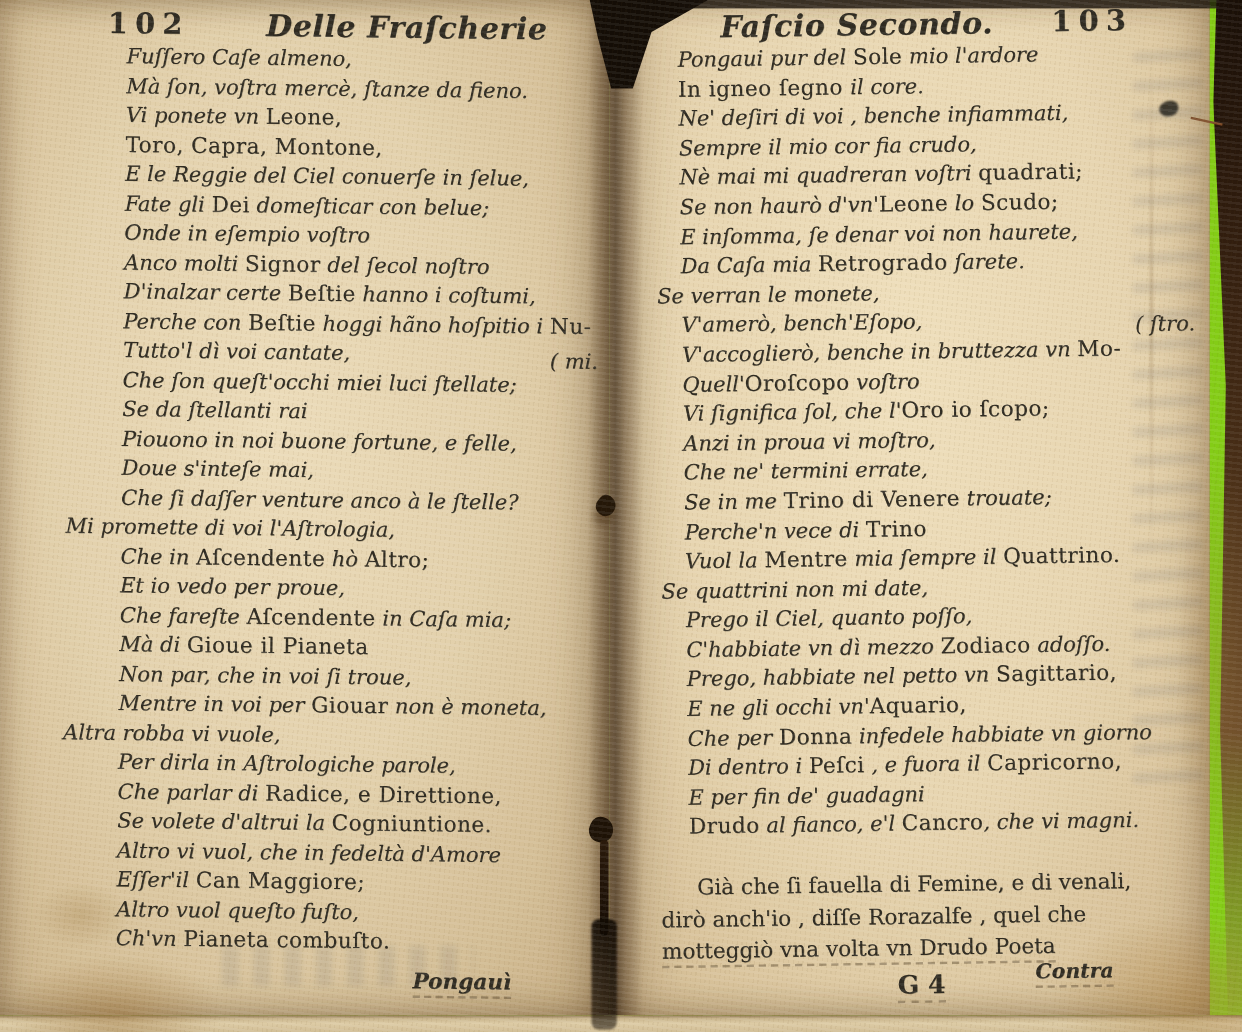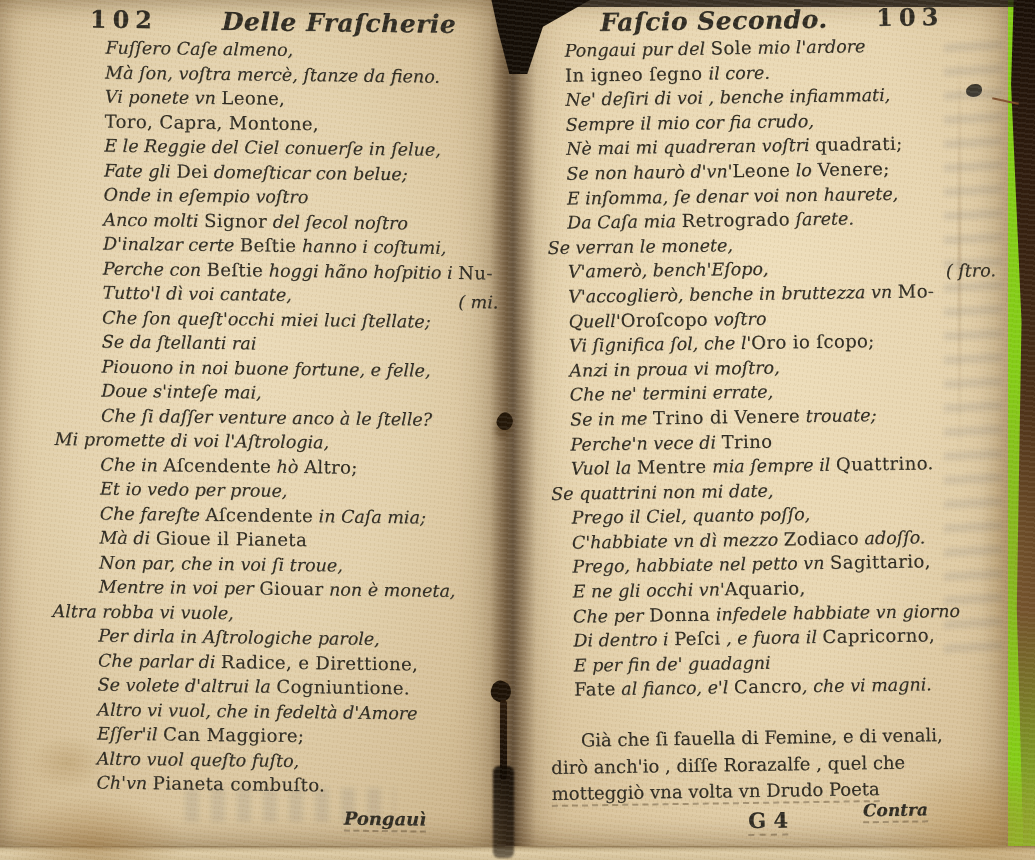--- a/index.html
+++ b/index.html
@@ -169,42 +169,42 @@
     <div class="pg-header">
       <span class="running-title title-right">Faſcio Secondo.</span>
       <span class="folio folio-right">103</span>
     </div>
     <div class="verse lines-right">
         <div class="vline in1"><span class="ital">Pongaui pur del </span><span class="rom">Sole</span><span class="ital"> mio l'ardore</span></div>
         <div class="vline in1"><span class="rom">In igneo ſegno </span><span class="ital">il core.</span></div>
         <div class="vline in1"><span class="ital">Ne' deſiri di voi , benche infiammati,</span></div>
         <div class="vline in1"><span class="ital">Sempre il mio cor fia crudo,</span></div>
         <div class="vline in1"><span class="ital">Nè mai mi quadreran voſtri </span><span class="rom">quadrati;</span></div>
-        <div class="vline in1"><span class="ital">Se non haurò d'vn'</span><span class="rom">Leone</span><span class="ital"> lo </span><span class="rom">Venere;</span></div>
+        <div class="vline in1"><span class="ital">Se non haurò d'vn'</span><span class="rom">Leone</span><span class="ital"> lo </span><span class="rom">Scudo;</span></div>
         <div class="vline in1"><span class="ital">E inſomma, ſe denar voi non haurete,</span></div>
         <div class="vline in1"><span class="ital">Da Caſa mia </span><span class="rom">Retrogrado</span><span class="ital"> ſarete.</span></div>
         <div class="vline in0"><span class="ital">Se verran le monete,</span></div>
         <div class="vline in1"><span class="tv">( ſtro.</span><span class="ital">V'amerò, bench'Eſopo,</span></div>
         <div class="vline in1"><span class="ital">V'accoglierò, benche in bruttezza vn </span><span class="rom">Mo-</span></div>
         <div class="vline in1"><span class="ital">Quell'</span><span class="rom">Oroſcopo</span><span class="ital"> voſtro</span></div>
         <div class="vline in1"><span class="ital">Vi ſignifica ſol, che l'</span><span class="rom">Oro io ſcopo;</span></div>
         <div class="vline in1"><span class="ital">Anzi in proua vi moſtro,</span></div>
         <div class="vline in1"><span class="ital">Che ne' termini errate,</span></div>
         <div class="vline in1"><span class="ital">Se in me </span><span class="rom">Trino di Venere</span><span class="ital"> trouate;</span></div>
         <div class="vline in1"><span class="ital">Perche'n vece di </span><span class="rom">Trino</span></div>
         <div class="vline in1"><span class="ital">Vuol la </span><span class="rom">Mentre</span><span class="ital"> mia ſempre il </span><span class="rom">Quattrino.</span></div>
         <div class="vline in0"><span class="ital">Se quattrini non mi date,</span></div>
         <div class="vline in1"><span class="ital">Prego il Ciel, quanto poſſo,</span></div>
         <div class="vline in1"><span class="ital">C'habbiate vn dì mezzo </span><span class="rom">Zodiaco</span><span class="ital"> adoſſo.</span></div>
         <div class="vline in1"><span class="ital">Prego, habbiate nel petto vn </span><span class="rom">Sagittario,</span></div>
         <div class="vline in1"><span class="ital">E ne gli occhi vn'</span><span class="rom">Aquario,</span></div>
         <div class="vline in1"><span class="ital">Che per </span><span class="rom">Donna</span><span class="ital"> infedele habbiate vn giorno</span></div>
         <div class="vline in1"><span class="ital">Di dentro i </span><span class="rom">Peſci</span><span class="ital"> , e fuora il </span><span class="rom">Capricorno,</span></div>
         <div class="vline in1"><span class="ital">E per fin de' guadagni</span></div>
-        <div class="vline in1"><span class="rom">Fate</span><span class="ital"> al fianco, e'l </span><span class="rom">Cancro</span><span class="ital">, che vi magni.</span></div>
+        <div class="vline in1"><span class="rom">Drudo</span><span class="ital"> al fianco, e'l </span><span class="rom">Cancro</span><span class="ital">, che vi magni.</span></div>
       </div>
     <div class="prose">
         <div class="pline pline-first">Già che ſi fauella di Femine, e di venali,</div>
         <div class="pline">dirò anch'io , diſſe Rorazalfe , quel che</div>
         <div class="pline"><span class="dash-under">motteggiò vna volta vn Drudo Poeta</span></div>
       </div>
     <div class="footer-right">
       <span class="sig dash-under">G 4</span>
       <span class="catchword-right dash-under">Contra</span>
     </div>

